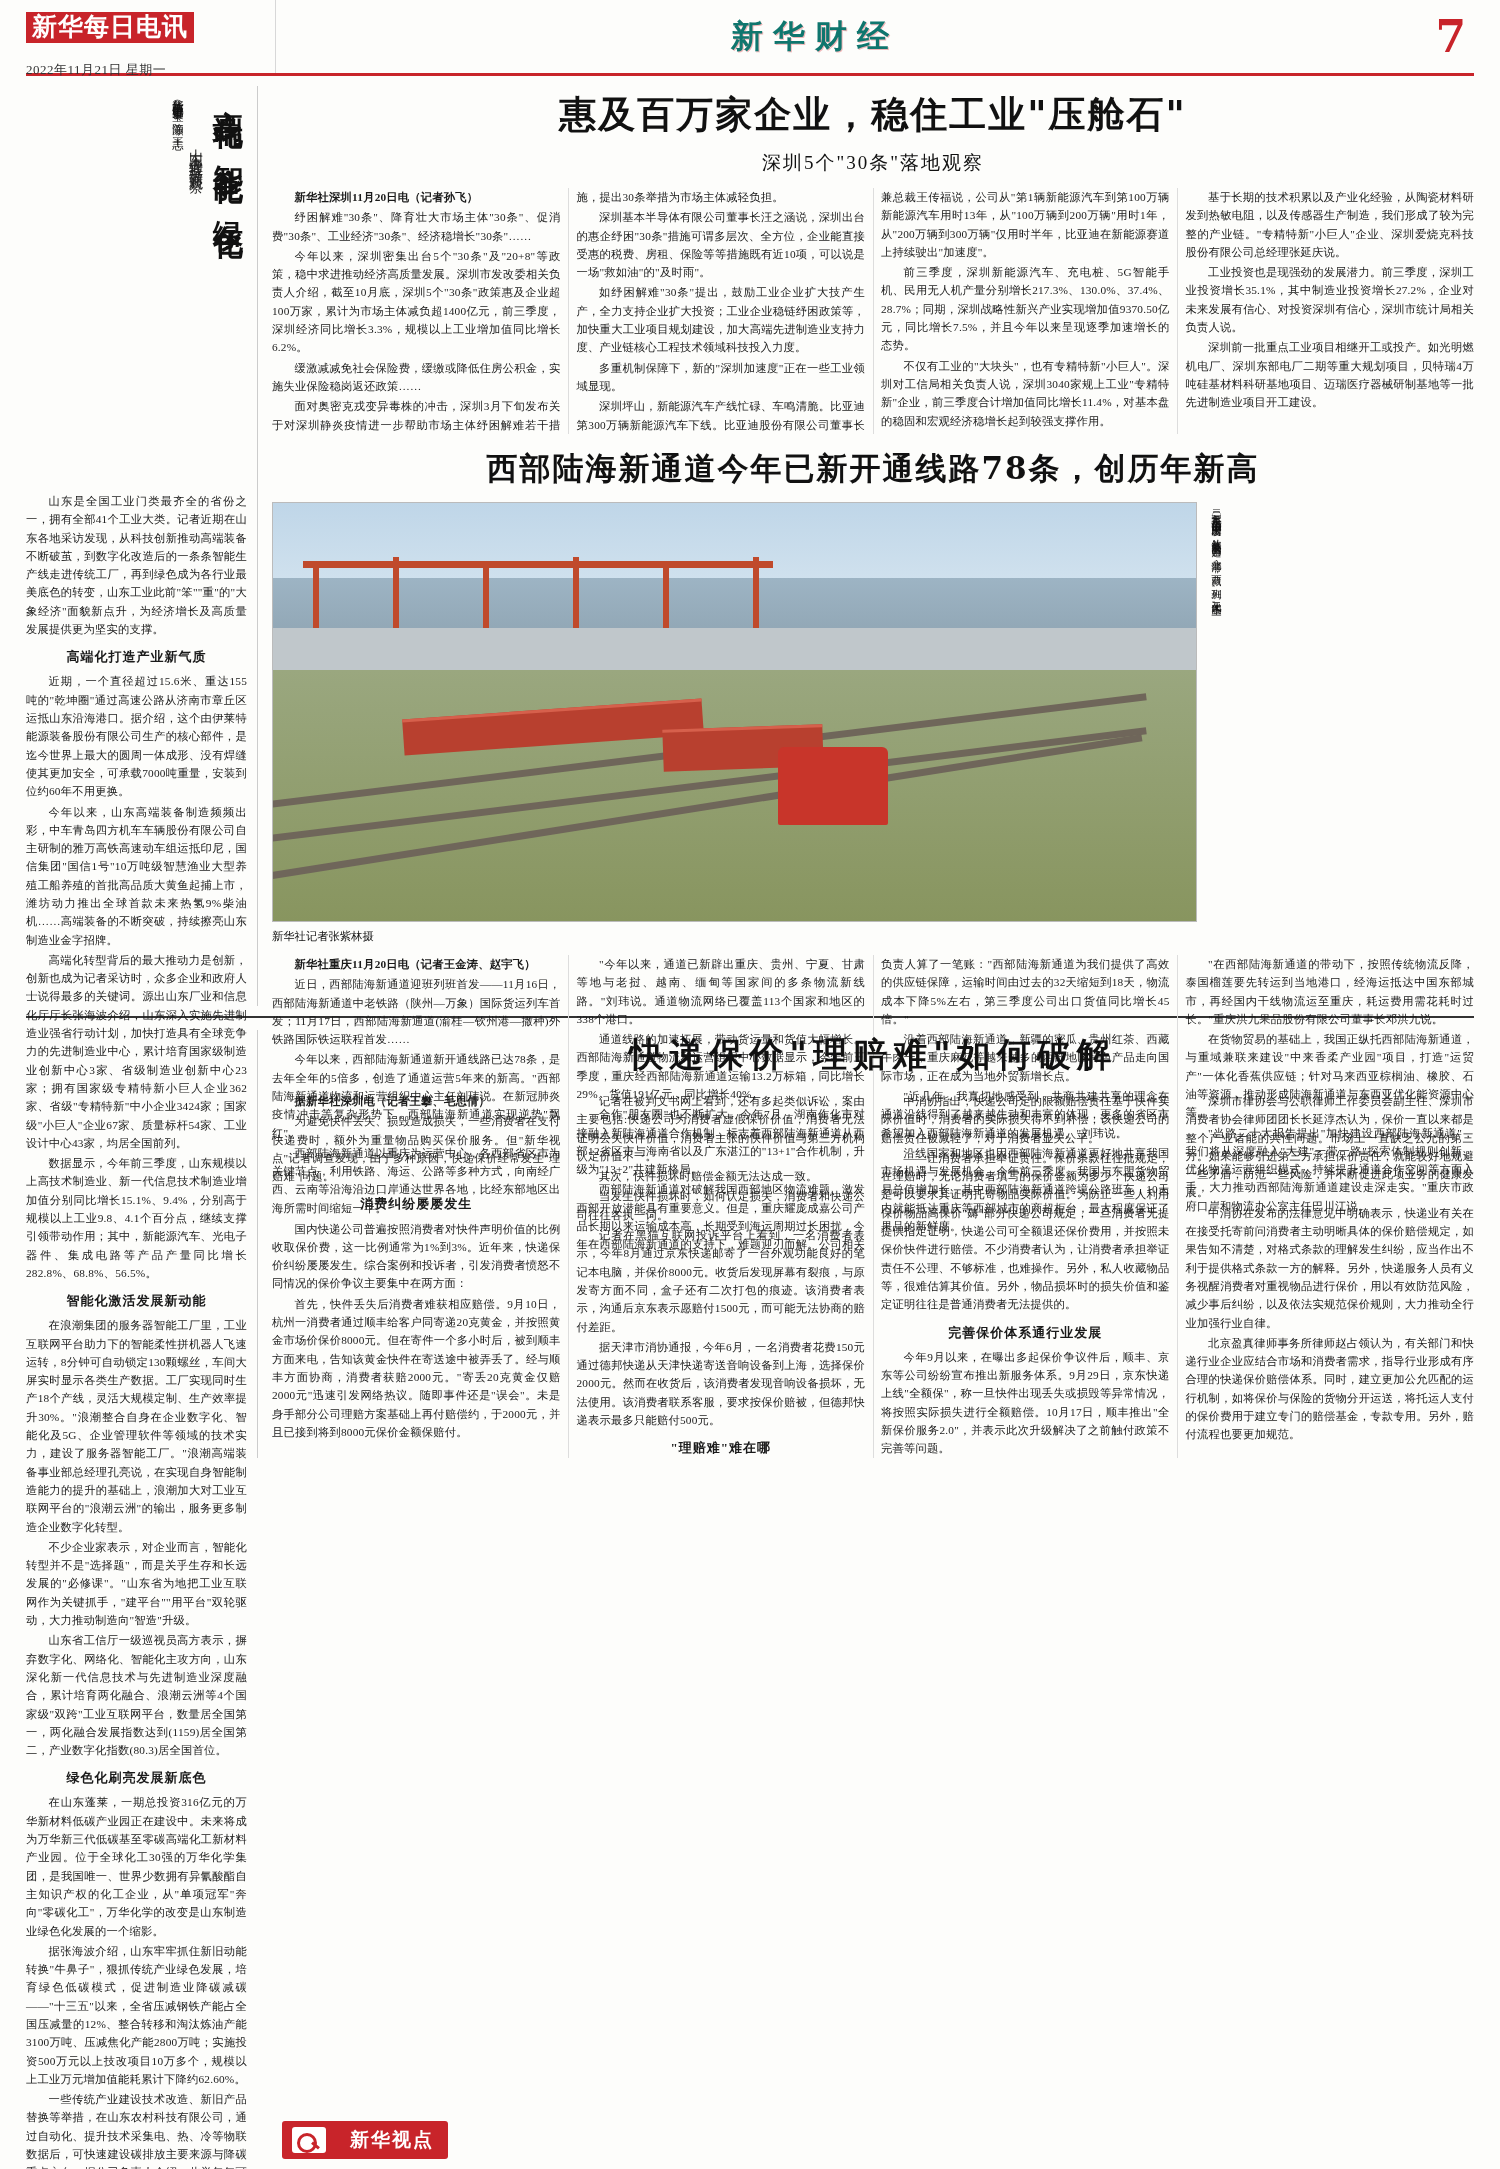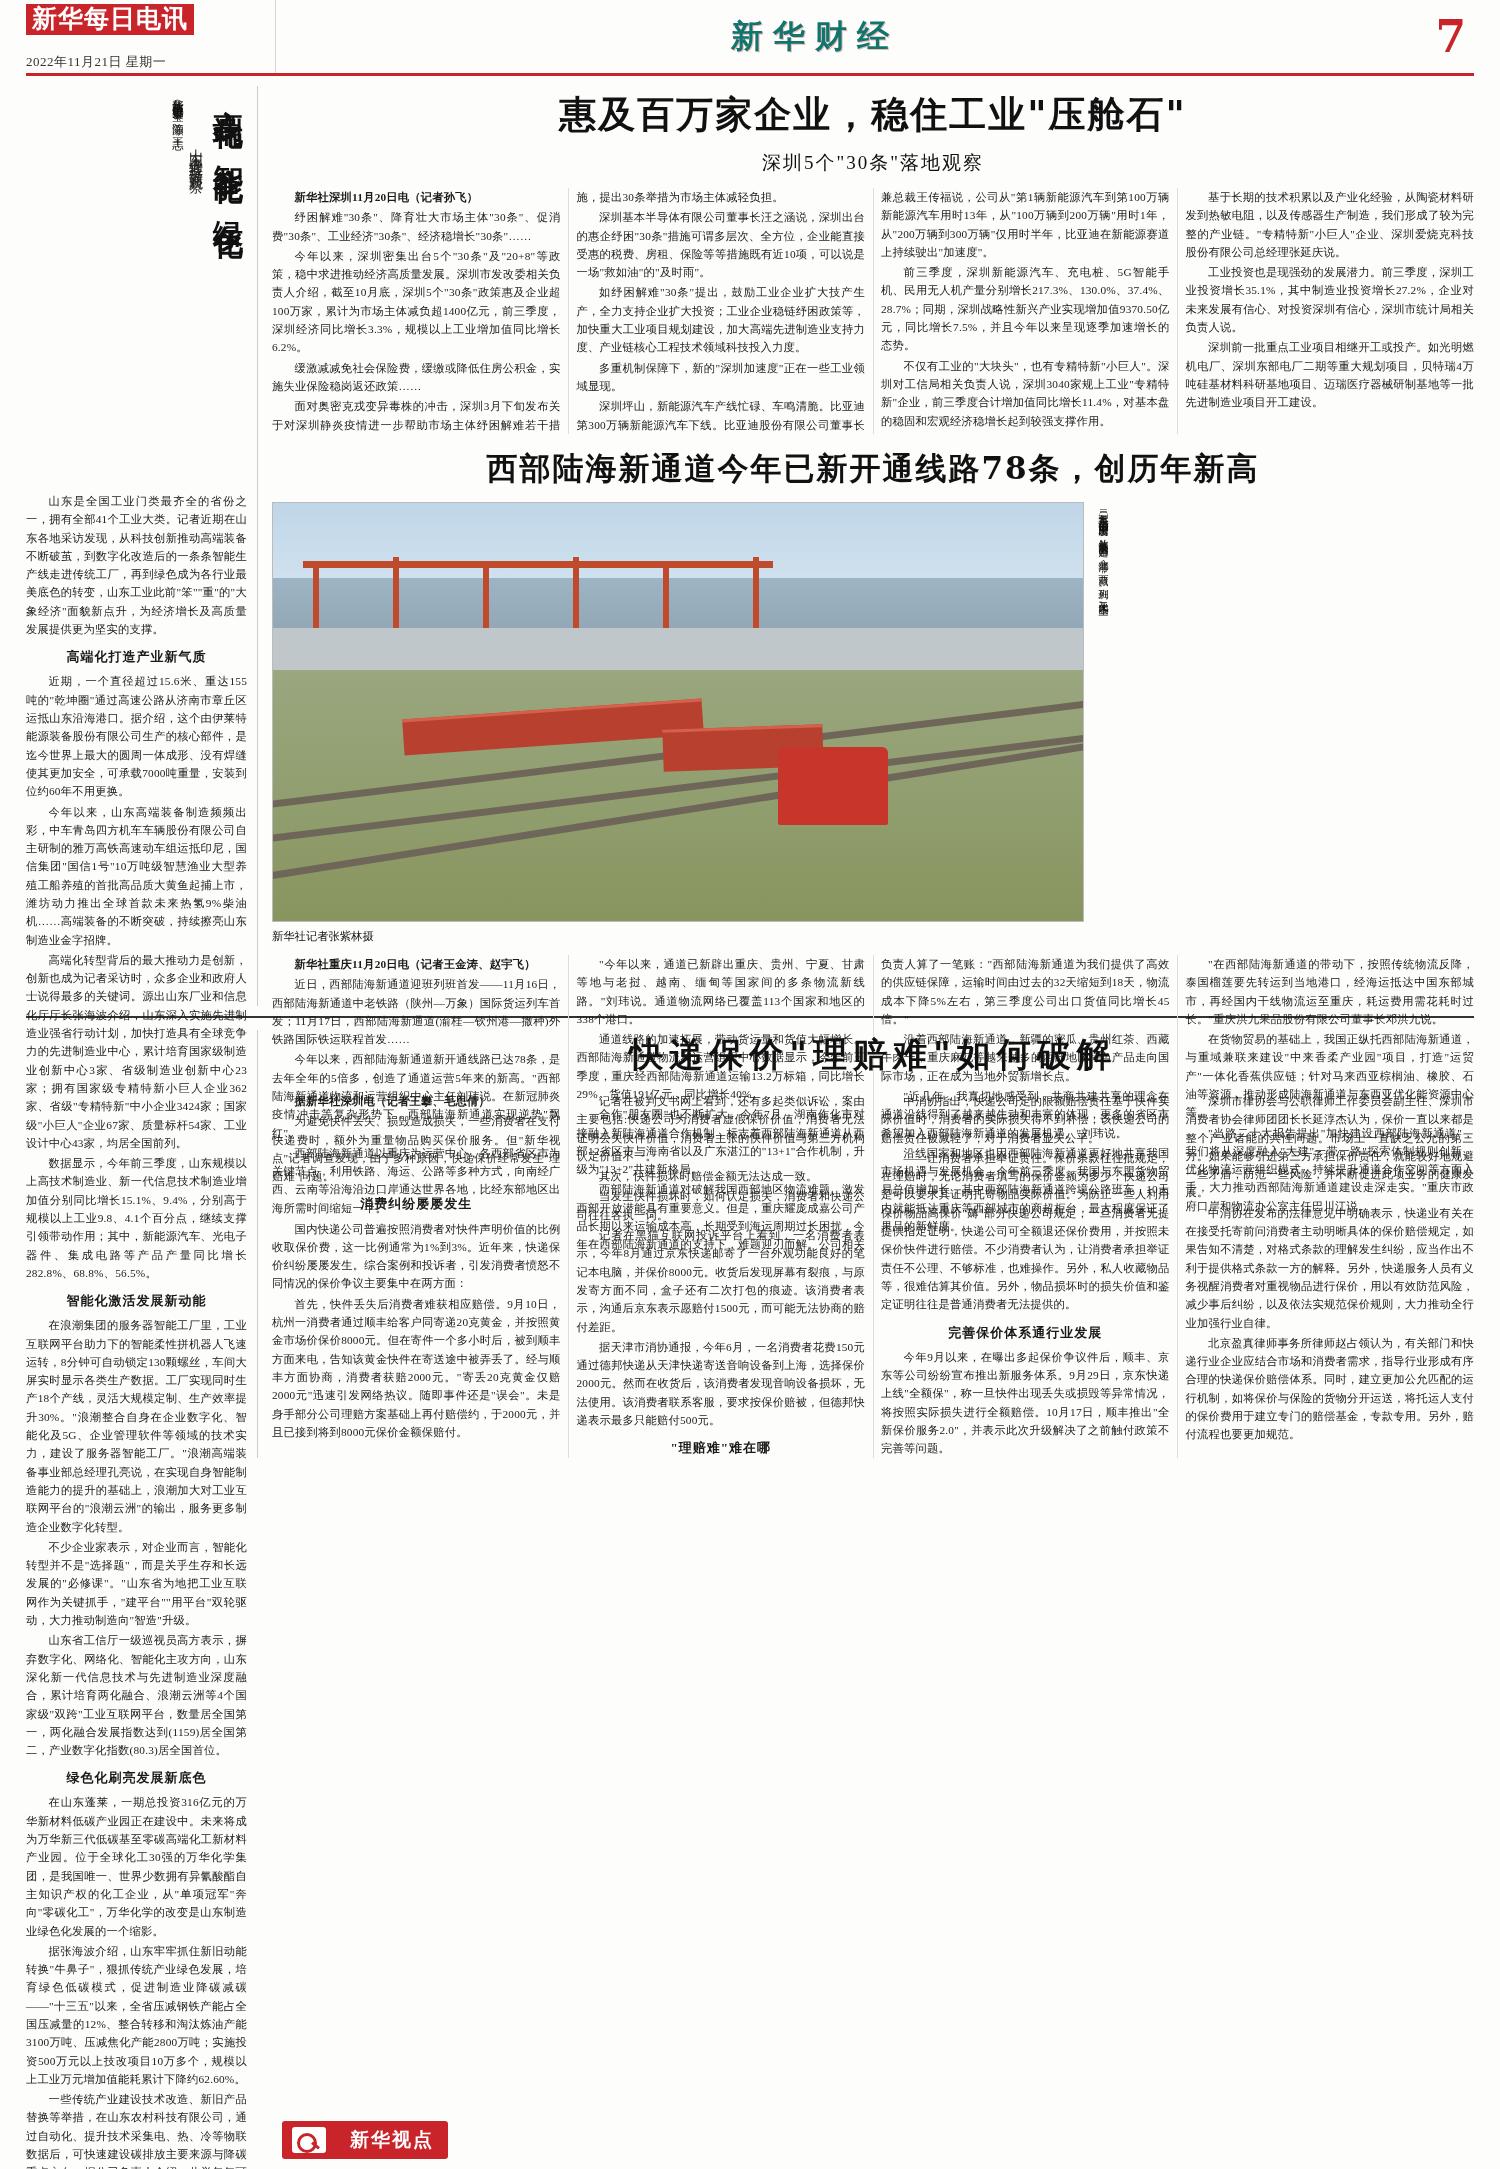--- a/index.html
+++ b/index.html
@@ -15,20 +15,21 @@
   .page { width:1500px; height:2169px; position:relative; padding:0 26px; }
 
   
   .masthead { display:flex; align-items:stretch; height:76px; border-bottom:3px solid #c8242a; position:relative; }
   .mh-left { width:250px; border-right:1px solid #d8d8d8; padding-top:4px; }
   .mh-logo {
     font-family:"DejaVu Serif", serif;
     font-weight:bold; font-size:25px; color:#c8242a; letter-spacing:1px;
     background:#c8242a; color:#fff; display:inline-block; padding:2px 6px 3px 6px;
     line-height:1.05;
+    margin-top:8px;
   }
   .mh-date { font-size:13px; color:#333; margin-top:18px; letter-spacing:0.5px; }
   .mh-center { flex:1; display:flex; align-items:center; justify-content:center; }
   .mh-title {
     font-family:"DejaVu Serif", serif;
     font-size:32px; font-weight:bold; color:#0f766e; letter-spacing:10px;
     text-shadow:1px 1px 0 #f0b7b9;
   }
   .mh-right { width:120px; display:flex; align-items:center; justify-content:flex-end; padding-right:8px; }
   .mh-page { font-family:"DejaVu Serif", serif; font-size:44px; font-weight:bold; color:#c8242a; }
@@ -70,21 +71,21 @@
   .sub1 { font-size:19px; text-align:center; letter-spacing:2px; margin-bottom:12px; }
   .four-cols { column-count:4; column-gap:16px; column-rule:1px solid #ddd; }
 
   
   .headline2 {
     font-family:"DejaVu Serif", serif;
     font-size:31px; font-weight:bold; text-align:center; letter-spacing:2px; margin:14px 0 12px;
   }
 
   .photo-row { display:flex; gap:12px; }
-  .photo-box { width:812px; }
+  .photo-box { width:925px; }
   .photo {
     width:100%; height:420px; position:relative; overflow:hidden; background:#7fa8c9;
     border:1px solid #bbb;
   }
   .sky { position:absolute; left:0; top:0; width:100%; height:32%;
     background:linear-gradient(#bfd6e8,#dce9f2); }
   .port { position:absolute; left:0; top:18%; width:100%; height:16%;
     background:linear-gradient(#9db4c4,#8fa4b2); }
   .crane { position:absolute; background:#c04a2c; }
   .containers { position:absolute; left:0; top:30%; width:100%; height:12%; background:#c0c7cb; }

